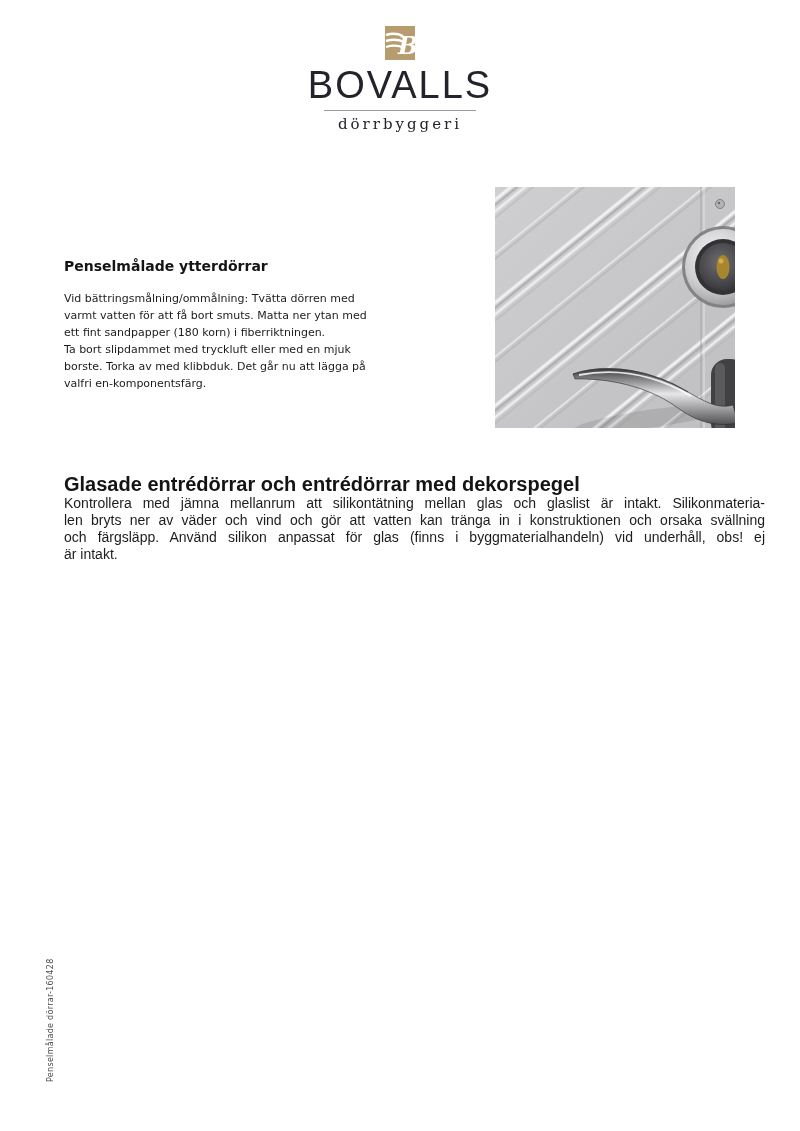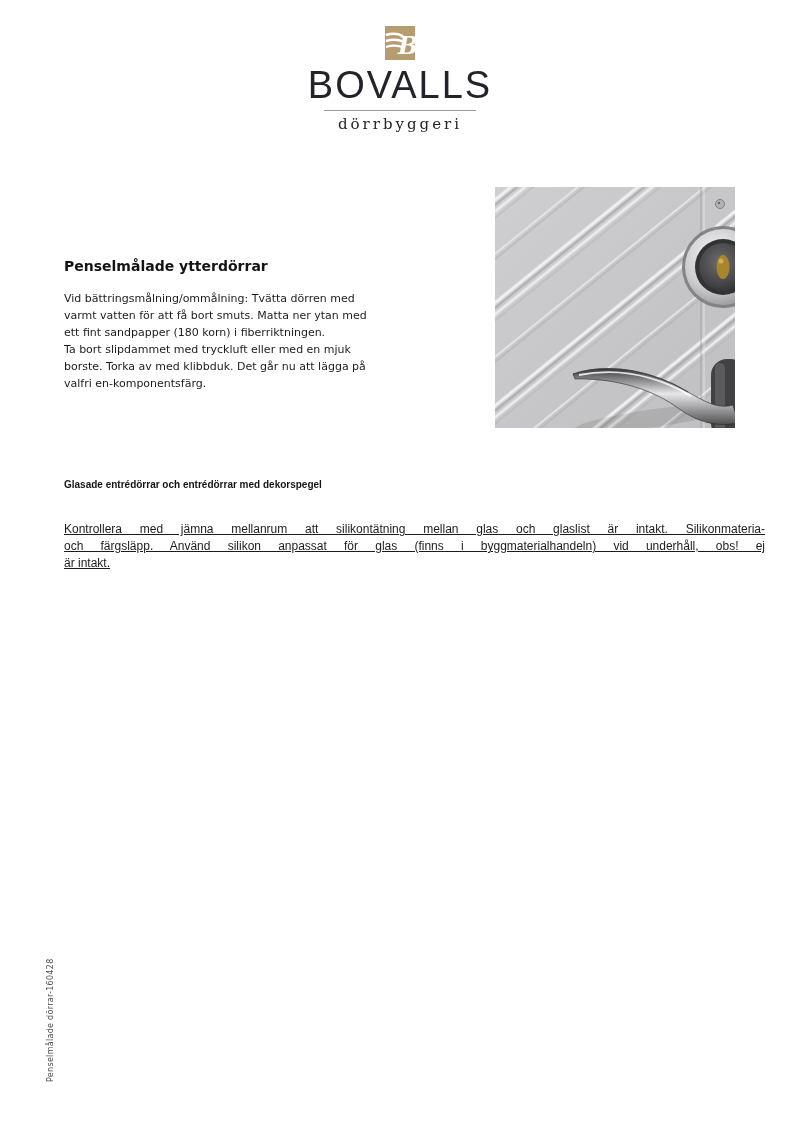--- a/index.html
+++ b/index.html
@@ -42,22 +42,22 @@
   }
   .sec1 .para.first{margin-top:15px;}
   .sec1 .para.second{margin-top:17px;}
 
   
   .photo{position:absolute;left:495px;top:187px;width:240px;height:241px;margin:0;}
   .photo svg{display:block;width:240px;height:241px;}
 
   
   .sec2{position:absolute;left:64px;top:476px;width:701px;}
-  .sec2 .heading{font-family:"Liberation Sans",sans-serif;font-size:10px;}
-  .sec2 .body{margin-top:28px;font-family:"Liberation Sans",sans-serif;font-size:12px;line-height:17px;text-decoration:underline;}
+  .sec2 .heading{font-family:"Liberation Sans",sans-serif;font-size:20px;}
+  .sec2 .body{margin-top:2px;font-family:"Liberation Sans",sans-serif;font-size:14px;line-height:17px;}
   .sec2 .line{margin:0;}
   .sec2 .line.just{text-align:justify;text-align-last:justify;}
 
   
   .sidebar-note{
     position:absolute;left:46px;top:1082px;
     transform:rotate(-90deg);transform-origin:0 0;
     font-size:8px;letter-spacing:0.3px;color:var(--note-gray);
     white-space:nowrap;
   }
@@ -153,20 +153,21 @@
                C 152 199, 112 191, 80 192 Z" fill="url(#lever)" stroke="#2a2a2c" stroke-width="0.6"></path>
       <path d="M 84 188 C 125 180, 162 189, 196 209" stroke="#fafafb" stroke-width="1.8" fill="none" opacity="0.85"></path>
       <path d="M 78 187 C 115 175, 158 184, 193 205" stroke="#333335" stroke-width="1.2" fill="none" opacity="0.6"></path>
     </svg>
   </figure>
 
   <section class="sec2">
     <h2 class="heading">Glasade entrédörrar och entrédörrar med dekorspegel</h2>
     <div class="body">
       <p class="line just">Kontrollera med jämna mellanrum att silikontätning mellan glas och glaslist är intakt. Silikonmateria-</p>
+      <p class="line just">len bryts ner av väder och vind och gör att vatten kan tränga in i konstruktionen och orsaka svällning</p>
       <p class="line just">och färgsläpp. Använd silikon anpassat för glas (finns i byggmaterialhandeln) vid underhåll, obs! ej</p>
       <p class="line">är intakt.</p>
     </div>
   </section>
 
   <div class="sidebar-note">Penselmålade dörrar-160428</div>
 
 </div>
 
 </body></html>

